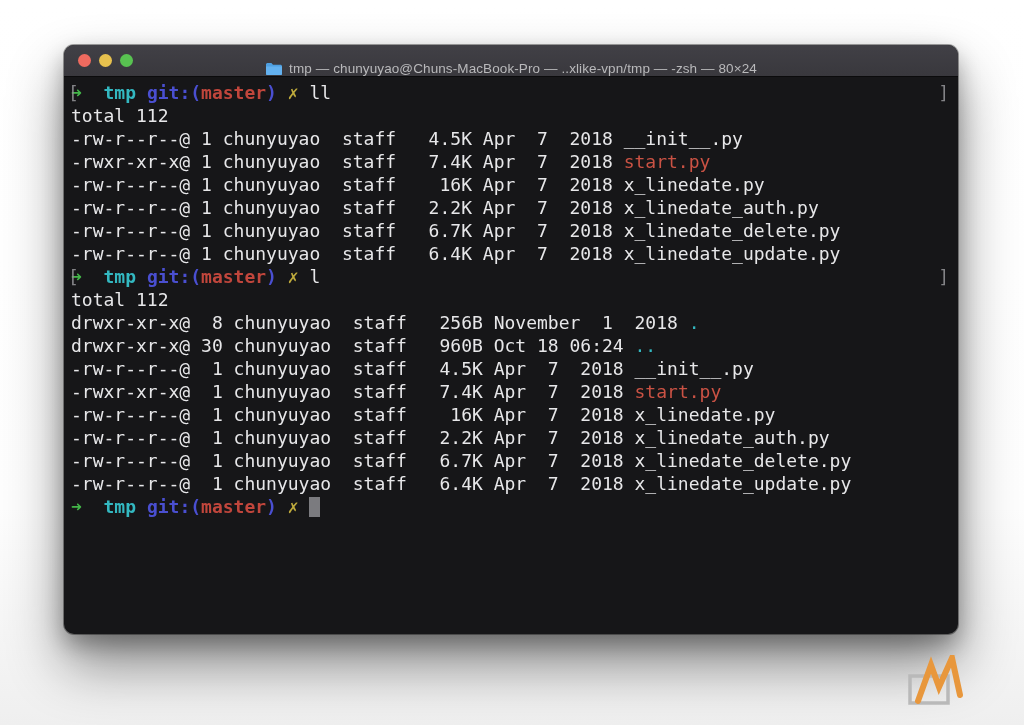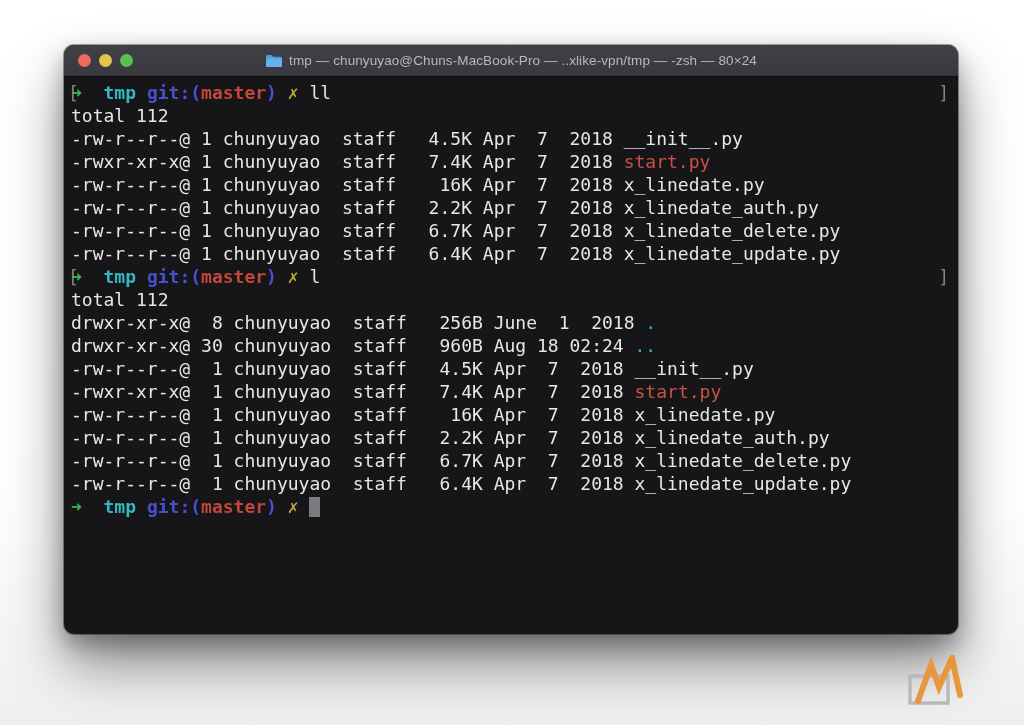--- a/index.html
+++ b/index.html
@@ -10,21 +10,21 @@
   }
   .window{
     position:absolute;left:64px;top:45px;width:894px;height:589px;
     border-radius:10px;background:#161618;overflow:hidden;
     box-shadow:0 30px 55px rgba(0,0,0,.45), 0 10px 22px rgba(0,0,0,.28), 0 0 0 1px rgba(0,0,0,.35);
   }
   .titlebar{
     position:relative;height:31px;
     background:linear-gradient(180deg,#414046 0%,#39383d 100%);
     border-bottom:1px solid #0b0b0c;
-    display:flex;align-items:center;justify-content:center;
+    display:flex;align-items:flex-end;justify-content:center;
   }
   .lights{position:absolute;left:14px;top:0;bottom:0;display:flex;align-items:center;gap:8px;}
   .light{width:13px;height:13px;border-radius:50%;border:none;padding:0;cursor:default;}
   .title{display:flex;align-items:center;gap:6px;color:#b9b9bb;font-size:13.5px;letter-spacing:.1px;}
   .folder{width:18px;height:14px;display:inline-block;}
   .term{
     position:absolute;top:32px;left:0;right:0;bottom:0;
     padding:4px 7px 0 7px;
     font-family:"DejaVu Sans Mono", monospace;
     font-size:18px;line-height:23px;color:#e7e7e9;
@@ -65,22 +65,22 @@
       <div class="line"><span class="mark-l">[</span><span class="mark-r">]</span><span class="b" style="color: rgb(67, 182, 73);">➜</span><span style="color: rgb(231, 231, 233);">  </span><span class="b" style="color: rgb(51, 184, 193);">tmp</span><span style="color: rgb(231, 231, 233);"> </span><span class="b" style="color: rgb(74, 79, 209);">git:(</span><span class="b" style="color: rgb(193, 70, 60);">master</span><span class="b" style="color: rgb(74, 79, 209);">)</span><span style="color: rgb(231, 231, 233);"> </span><span class="b" style="color: rgb(191, 171, 60);">✗</span><span style="color: rgb(231, 231, 233);"> ll</span></div>
       <div class="line"><span style="color: rgb(231, 231, 233);">total 112</span></div>
       <div class="line"><span style="color: rgb(231, 231, 233);">-rw-r--r--@ 1 chunyuyao  staff   4.5K Apr  7  2018 __init__.py</span></div>
       <div class="line"><span style="color: rgb(231, 231, 233);">-rwxr-xr-x@ 1 chunyuyao  staff   7.4K Apr  7  2018 </span><span style="color: rgb(202, 82, 68);">start.py</span></div>
       <div class="line"><span style="color: rgb(231, 231, 233);">-rw-r--r--@ 1 chunyuyao  staff    16K Apr  7  2018 x_linedate.py</span></div>
       <div class="line"><span style="color: rgb(231, 231, 233);">-rw-r--r--@ 1 chunyuyao  staff   2.2K Apr  7  2018 x_linedate_auth.py</span></div>
       <div class="line"><span style="color: rgb(231, 231, 233);">-rw-r--r--@ 1 chunyuyao  staff   6.7K Apr  7  2018 x_linedate_delete.py</span></div>
       <div class="line"><span style="color: rgb(231, 231, 233);">-rw-r--r--@ 1 chunyuyao  staff   6.4K Apr  7  2018 x_linedate_update.py</span></div>
       <div class="line"><span class="mark-l">[</span><span class="mark-r">]</span><span class="b" style="color: rgb(67, 182, 73);">➜</span><span style="color: rgb(231, 231, 233);">  </span><span class="b" style="color: rgb(51, 184, 193);">tmp</span><span style="color: rgb(231, 231, 233);"> </span><span class="b" style="color: rgb(74, 79, 209);">git:(</span><span class="b" style="color: rgb(193, 70, 60);">master</span><span class="b" style="color: rgb(74, 79, 209);">)</span><span style="color: rgb(231, 231, 233);"> </span><span class="b" style="color: rgb(191, 171, 60);">✗</span><span style="color: rgb(231, 231, 233);"> l</span></div>
       <div class="line"><span style="color: rgb(231, 231, 233);">total 112</span></div>
-      <div class="line"><span style="color: rgb(231, 231, 233);">drwxr-xr-x@  8 chunyuyao  staff   256B June  1  2018 </span><span style="color: rgb(51, 184, 193);">.</span></div>
-      <div class="line"><span style="color: rgb(231, 231, 233);">drwxr-xr-x@ 30 chunyuyao  staff   960B Aug 18 02:24 </span><span style="color: rgb(51, 184, 193);">..</span></div>
+      <div class="line"><span style="color: rgb(231, 231, 233);">drwxr-xr-x@  8 chunyuyao  staff   256B November  1  2018 </span><span style="color: rgb(51, 184, 193);">.</span></div>
+      <div class="line"><span style="color: rgb(231, 231, 233);">drwxr-xr-x@ 30 chunyuyao  staff   960B Oct 18 06:24 </span><span style="color: rgb(51, 184, 193);">..</span></div>
       <div class="line"><span style="color: rgb(231, 231, 233);">-rw-r--r--@  1 chunyuyao  staff   4.5K Apr  7  2018 __init__.py</span></div>
       <div class="line"><span style="color: rgb(231, 231, 233);">-rwxr-xr-x@  1 chunyuyao  staff   7.4K Apr  7  2018 </span><span style="color: rgb(202, 82, 68);">start.py</span></div>
       <div class="line"><span style="color: rgb(231, 231, 233);">-rw-r--r--@  1 chunyuyao  staff    16K Apr  7  2018 x_linedate.py</span></div>
       <div class="line"><span style="color: rgb(231, 231, 233);">-rw-r--r--@  1 chunyuyao  staff   2.2K Apr  7  2018 x_linedate_auth.py</span></div>
       <div class="line"><span style="color: rgb(231, 231, 233);">-rw-r--r--@  1 chunyuyao  staff   6.7K Apr  7  2018 x_linedate_delete.py</span></div>
       <div class="line"><span style="color: rgb(231, 231, 233);">-rw-r--r--@  1 chunyuyao  staff   6.4K Apr  7  2018 x_linedate_update.py</span></div>
       <div class="line"><span class="b" style="color: rgb(67, 182, 73);">➜</span><span style="color: rgb(231, 231, 233);">  </span><span class="b" style="color: rgb(51, 184, 193);">tmp</span><span style="color: rgb(231, 231, 233);"> </span><span class="b" style="color: rgb(74, 79, 209);">git:(</span><span class="b" style="color: rgb(193, 70, 60);">master</span><span class="b" style="color: rgb(74, 79, 209);">)</span><span style="color: rgb(231, 231, 233);"> </span><span class="b" style="color: rgb(191, 171, 60);">✗</span><span style="color: rgb(231, 231, 233);"> </span><span class="cursor"></span></div>
     </div>
 </div>
 

